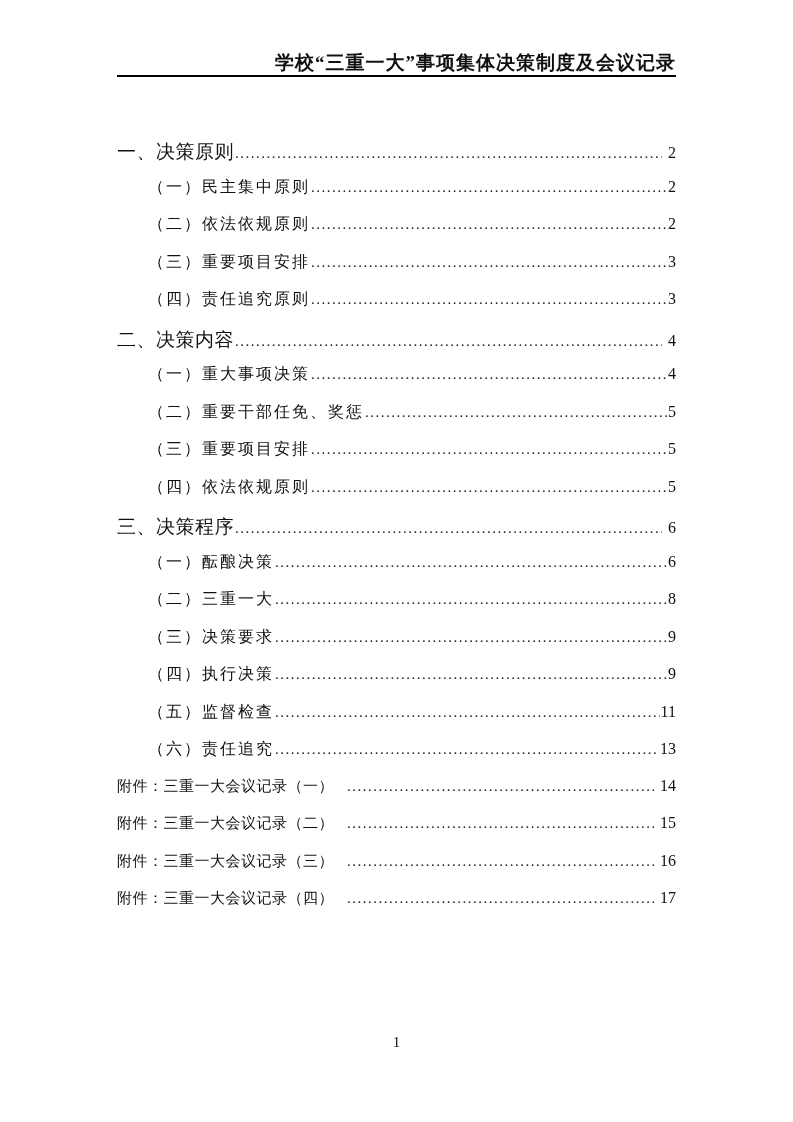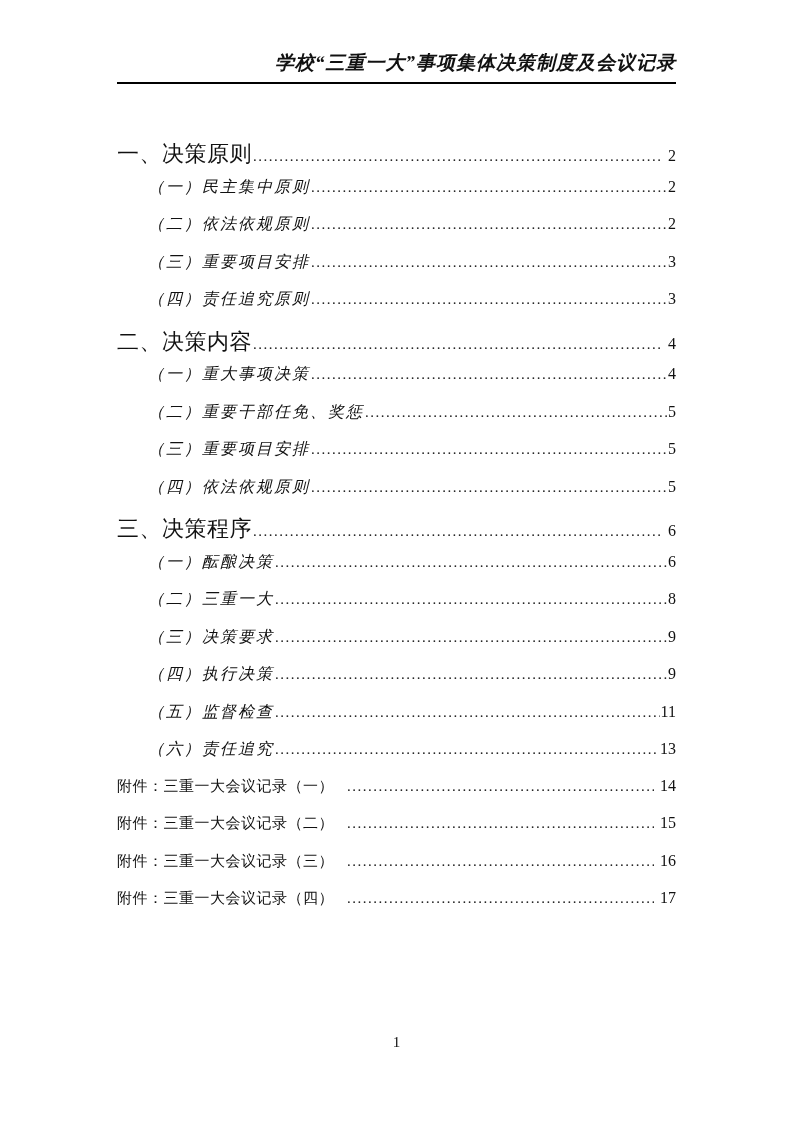--- a/index.html
+++ b/index.html
@@ -18,22 +18,20 @@
     overflow: hidden;
   }
   
   .page-header {
     position: absolute;
     left: 117px;
     right: 117px;
     top: 52px;
     text-align: right;
     border-bottom: 2px solid #000000;
-    padding-bottom: 7px;
-    font-style: italic;
   }
   .page-header .header-text {
     font-size: 19px;
     font-weight: bold;
     letter-spacing: 1px;
     line-height: 1.2;
     white-space: nowrap;
   }
   
   .toc-title {
@@ -71,33 +69,32 @@
     font-size: 15px;
     letter-spacing: 1.5px;
     color: #222222;
     margin: 0 1px;
   }
   .toc-row .toc-page {
     white-space: nowrap;
     font-size: 16px;
   }
   .toc-row.level-1 .toc-label {
-    font-size: 22px;
+    font-size: 19px;
     letter-spacing: 0.5px;
   }
   .toc-row.level-1 .toc-page {
     padding-left: 5px;
   }
   .toc-row.level-2 {
     padding-left: 31px;
   }
   .toc-row.level-2 .toc-label {
     font-size: 16px;
     letter-spacing: 2px;
-    font-style: italic;
   }
   .toc-row.attachment .toc-label {
     font-size: 15px;
     letter-spacing: 0.5px;
     padding-right: 12px;
   }
   
   .page-footer {
     position: absolute;
     left: 0;

